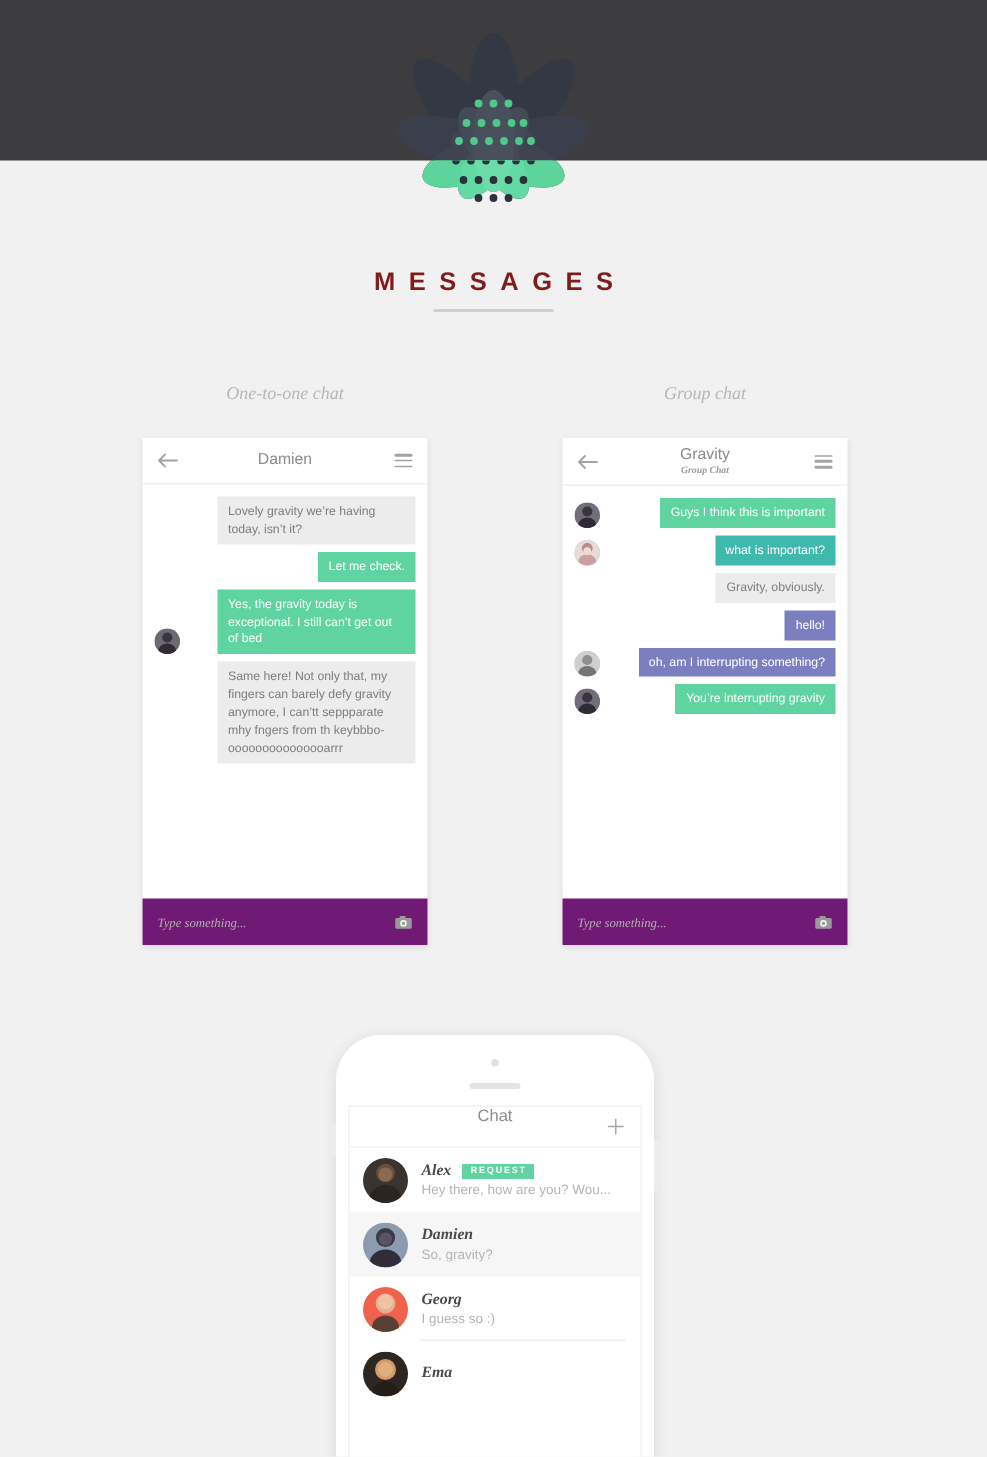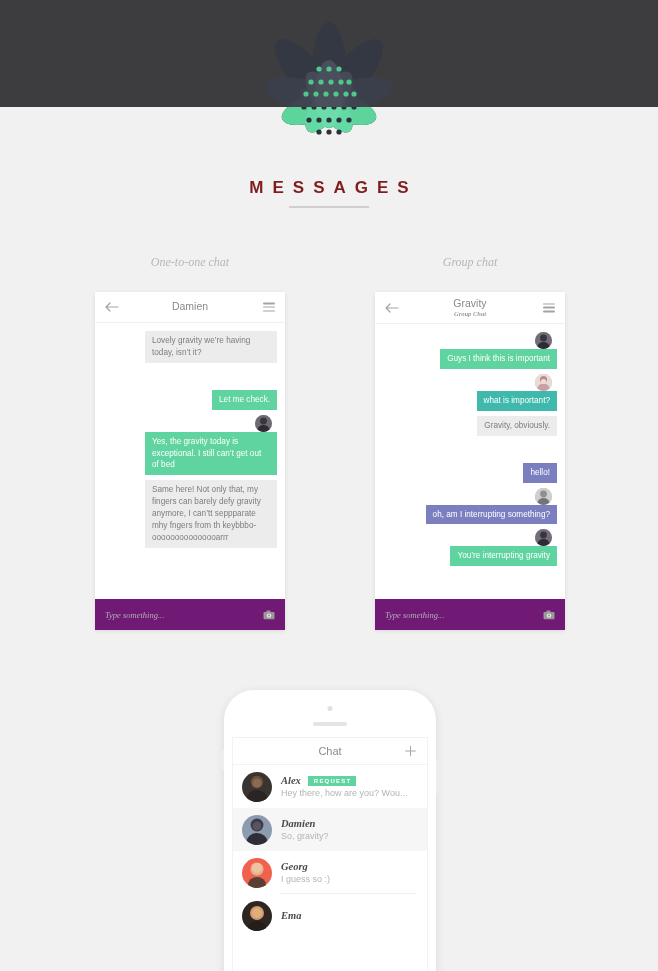--- a/index.html
+++ b/index.html
@@ -83,21 +83,21 @@
   .hamburger{
     position:absolute; right:10px; top:50%; transform:translateY(-50%);
     width:12px; height:9px; display:flex; flex-direction:column; justify-content:space-between;
   }
   .hamburger i{ display:block; height:1.5px; background:#a3a3a3; border-radius:1px; }
 
   .msg-area{ position:relative; padding:8px 0 0 0; height:276px; overflow:hidden; }
 
   .row{ display:flex; align-items:flex-end; margin-bottom:5px; padding:0 8px; }
   .row.right{ justify-content:flex-end; }
-  .row.left{ justify-content:space-between;flex-direction:column; }
+  .row.left{ justify-content:space-between; }
 
   .avatar{
     width:17px; height:17px; border-radius:50%;
     flex:0 0 17px; margin-right:5px;
     background:#b9b9c4;
     overflow:hidden; position:relative;
   }
   .avatar svg{ display:block; width:17px; height:17px; }
   .avatar-spacer{ width:22px; flex:0 0 22px; }
 
@@ -144,21 +144,21 @@
     position:absolute; left:50%; top:16px; transform:translateX(-50%);
     width:5px; height:5px; border-radius:50%; background:#e0e0e0;
   }
   .phone-screen{
     position:absolute; left:9px; top:48px; width:194px; height:252px;
     background:#ffffff; overflow:hidden;
     box-shadow:0 0 0 1px #f2f2f2;
   }
   .screen-head{
     position:relative; height:27px;
-    display:flex; align-items:center; justify-content:center;
+    display:flex; align-items:flex-start; justify-content:center;
     border-bottom:1px solid #f2f2f2;
   }
   .screen-title{ font-size:11px; color:#8c8c8c; }
   .plus{
     position:absolute; right:11px; top:50%; transform:translateY(-50%);
     width:11px; height:11px;
   }
 
   .chat-item{
     display:flex; align-items:center;

